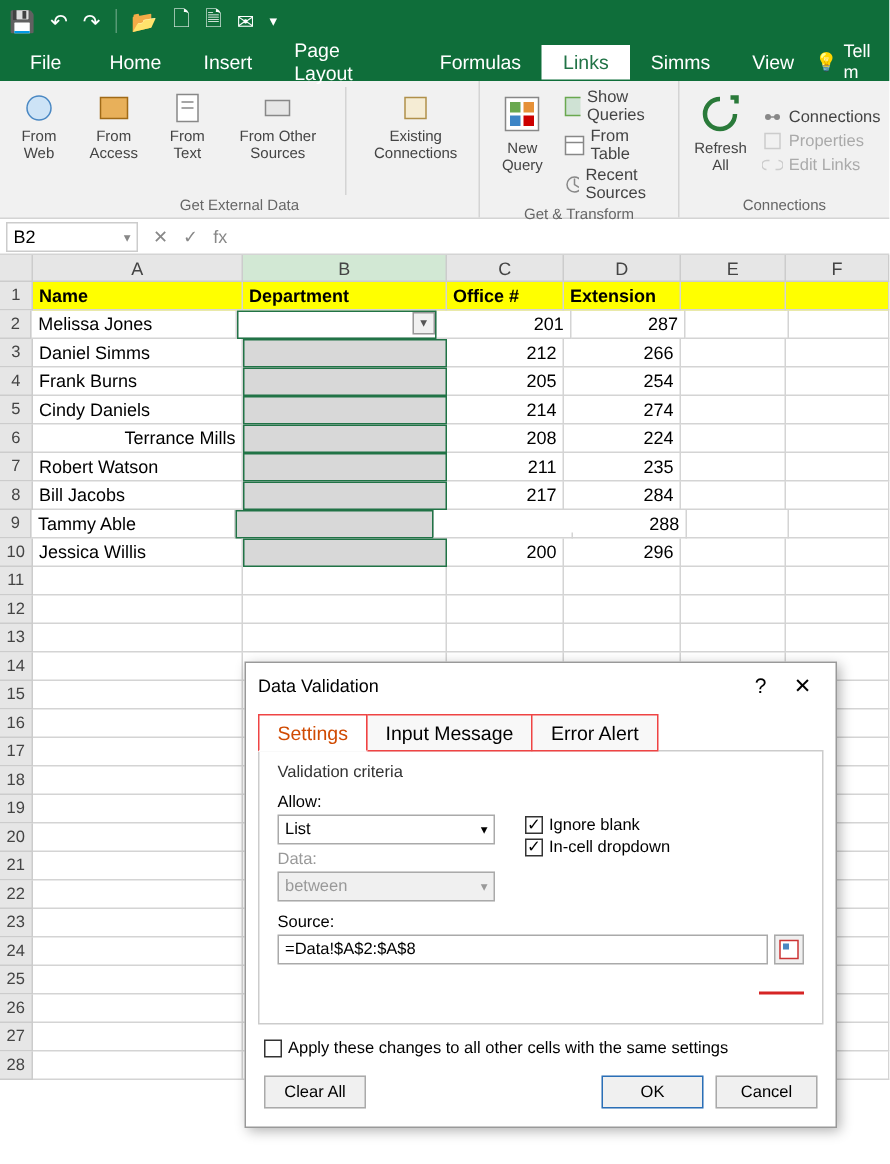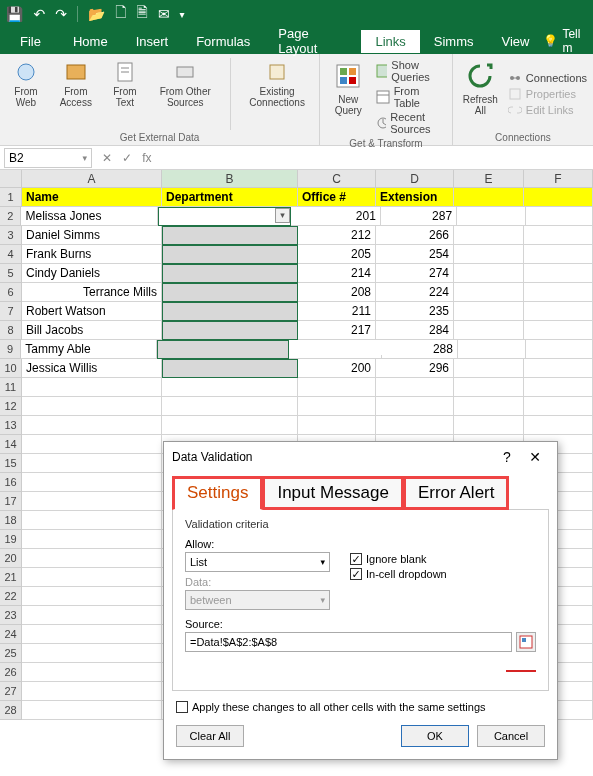--- a/index.html
+++ b/index.html
@@ -50,21 +50,21 @@
 .sel-border { outline: 1px solid #217346; outline-offset: -1px; }
 .right { text-align: right; }
 .dd-arrow { position: absolute; width: 15px; height: 15px; background: #f0f0f0; border: 1px solid #999; right: 0; top: 1px; font-size: 9px; text-align: center; line-height: 13px; color: #555; }
 
 
 .dialog { position: absolute; left: 163px; top: 441px; width: 395px; background: #fff; border: 1px solid #999; box-shadow: 2px 2px 8px rgba(0,0,0,0.3); font-size: 11px; }
 .dlg-title { height: 30px; display: flex; align-items: center; padding: 0 8px; font-size: 12px; }
 .dlg-title .spacer { flex: 1; }
 .dlg-title .btn { width: 28px; text-align: center; font-size: 14px; cursor: pointer; }
 .tabs { display: flex; margin: 4px 8px 0; }
-.tab { padding: 4px 12px; border: 3px solid #ef4444; background: #f8f8f8; font-size: 17px; cursor: pointer; margin-right: -1px; }
+.tab { padding: 4px 12px; border: 1px solid #ef4444; background: #f8f8f8; font-size: 13px; cursor: pointer; margin-right: -1px; }
 .tab.active { background: #fff; border-bottom: 1px solid #fff; color: #d04a02; position: relative; z-index: 1; }
 .tab-panel { border: 1px solid #ccc; margin: -1px 8px 8px; padding: 8px 12px 12px; }
 .fieldset-label { font-size: 11px; color: #333; margin-bottom: 4px; }
 .field { margin: 4px 0; }
 .field label { display: block; font-size: 11px; margin-bottom: 2px; }
 .sel-box { width: 145px; height: 20px; border: 1px solid #aaa; background: #fff; padding: 0 4px; font-size: 11px; display: flex; align-items: center; justify-content: space-between; }
 .sel-box.disabled { color: #999; background: #f0f0f0; }
 .chk-row { display: flex; align-items: center; gap: 4px; font-size: 11px; margin: 3px 0; }
 .chk { width: 12px; height: 12px; border: 1px solid #333; display: inline-flex; align-items: center; justify-content: center; font-size: 10px; }
 .chk.checked::after { content: "✓"; font-size: 11px; line-height: 1; }
@@ -91,22 +91,22 @@
   <span>🗋</span>
   <span>🗎</span>
   <span>✉</span>
   <span style="font-size:10px">▾</span>
 </div>
 
 <div class="menu">
   <div class="menu-item file">File</div>
   <div class="menu-item">Home</div>
   <div class="menu-item">Insert</div>
+  <div class="menu-item">Page Layout</div>
   <div class="menu-item">Formulas</div>
-  <div class="menu-item">Page Layout</div>
   <div class="menu-item active">Links</div>
   <div class="menu-item">Simms</div>
   <div class="menu-item">View</div>
   <div class="tellme">
       <span>💡</span>
       <span>Tell m</span>
     </div>
 </div>
 
 <div class="ribbon">

